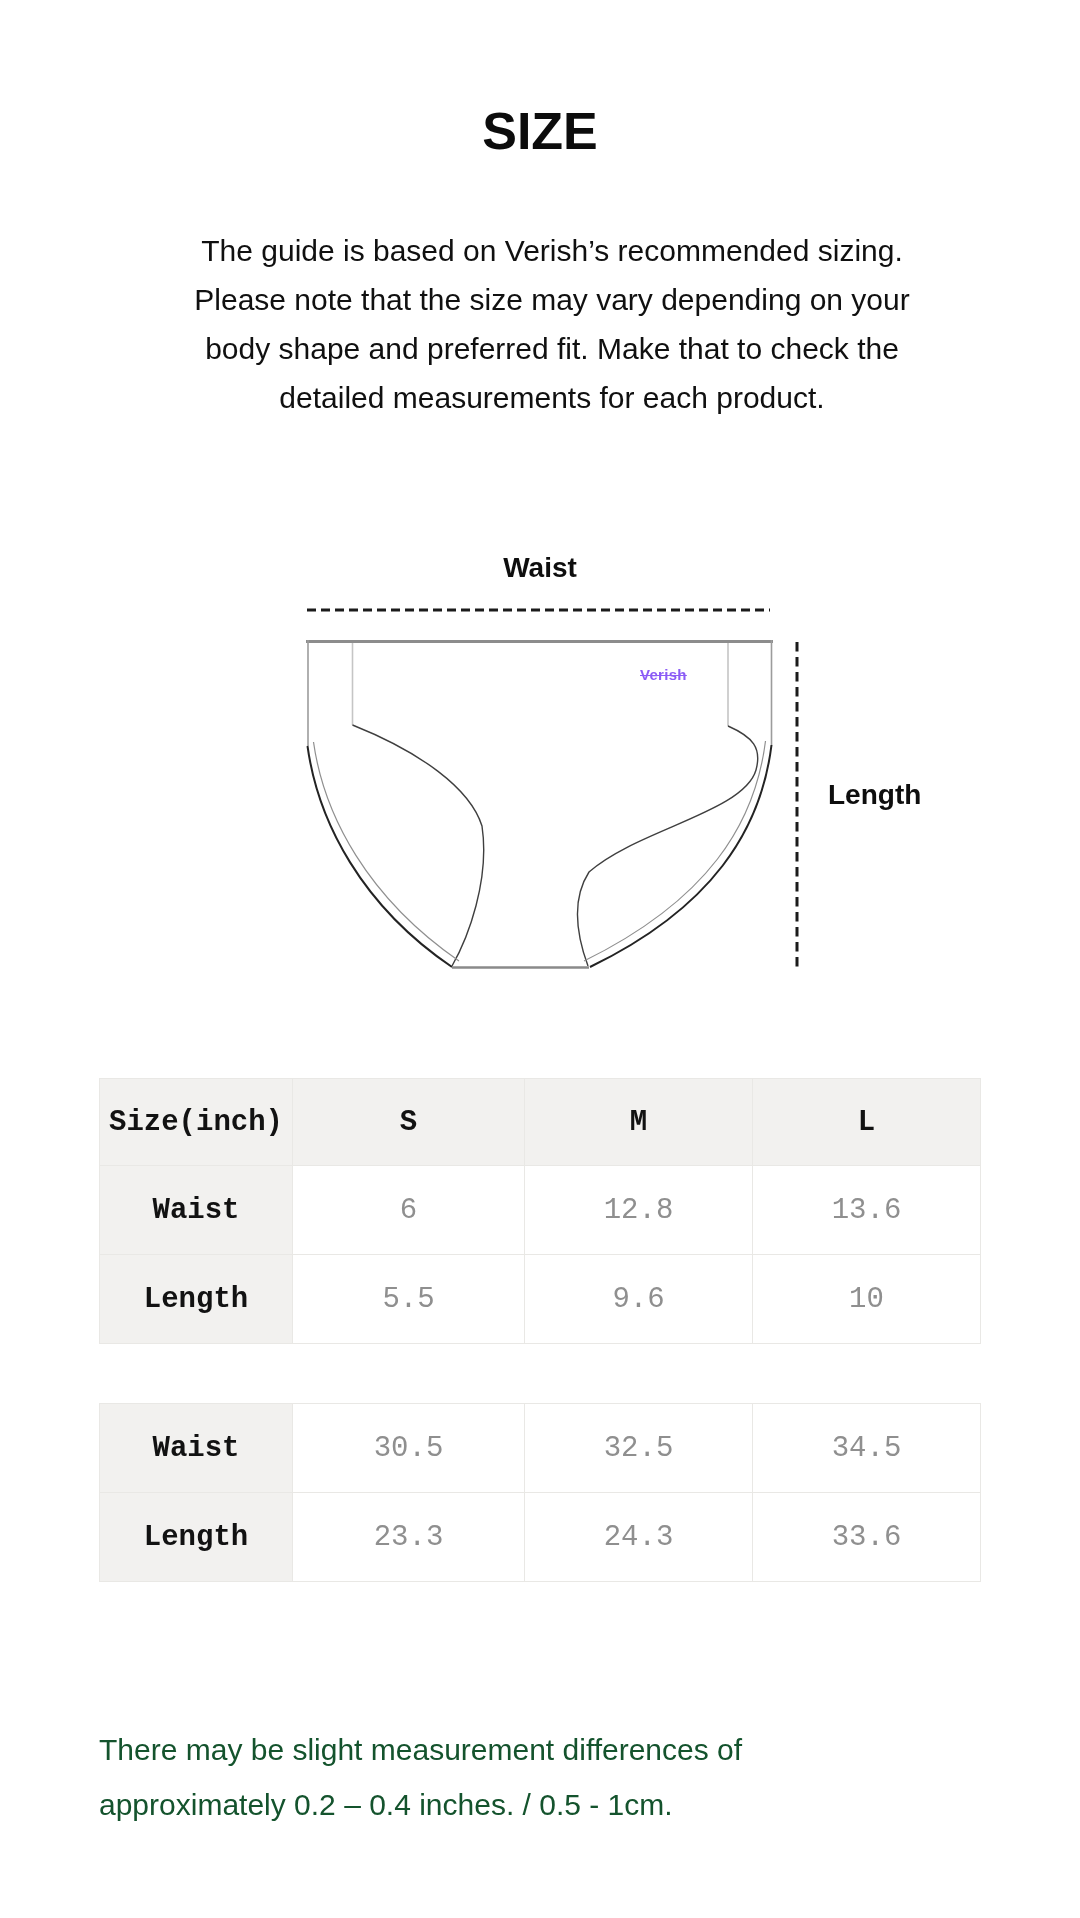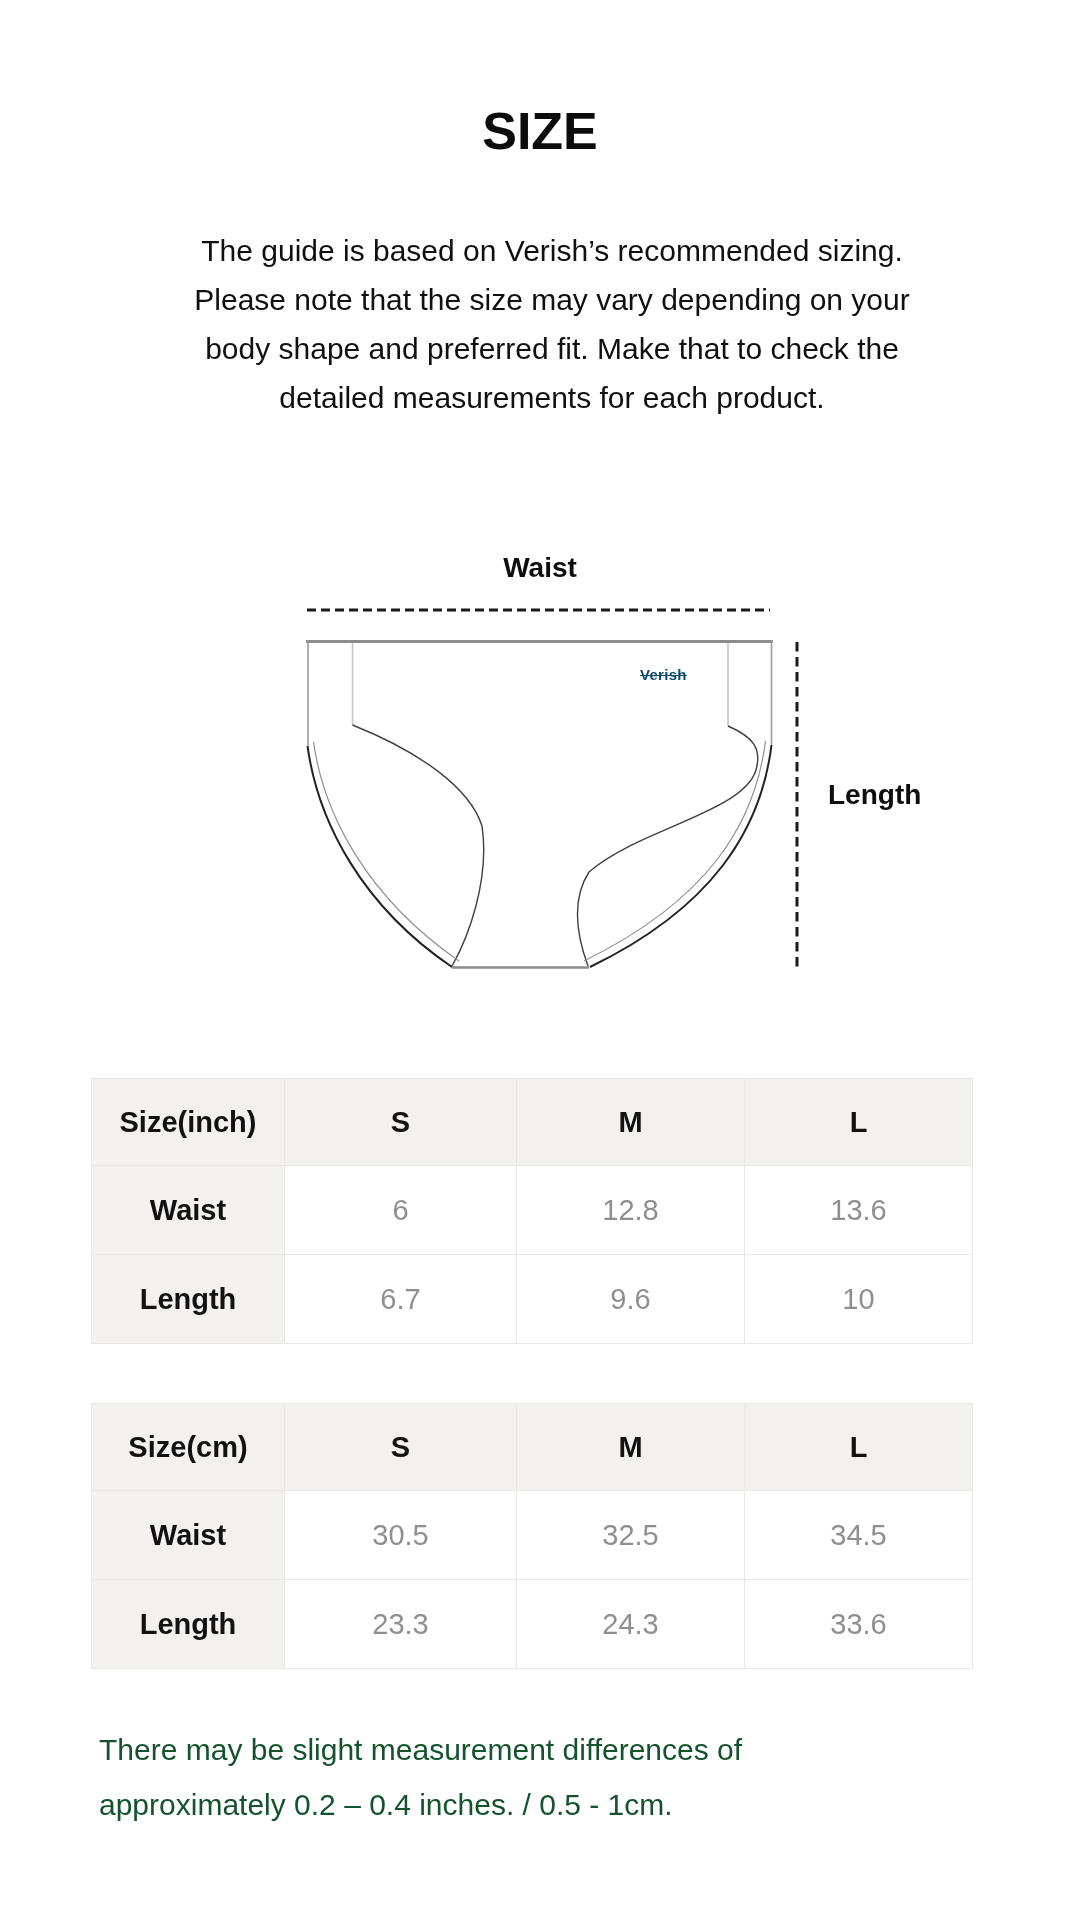--- a/index.html
+++ b/index.html
@@ -58,30 +58,31 @@
   }
 
   .diagram-svg { position: absolute; left: 280px; top: 600px; }
 
   .brand-logo {
     position: absolute;
     left: 640px; top: 666px;
     font-size: 15px;
     font-weight: 700;
     letter-spacing: 0.3px;
-    color: #0c4a6e;
+    color: #8b5cf6;
     text-decoration: line-through;
   }
 
   .size-table {
     position: absolute;
-    left: 91px;
+    left: 99px;
     width: 881px;
     border-collapse: collapse;
     table-layout: fixed;
+    font-family: Liberation Mono, monospace;
   }
   .size-table.inch { top: 1078px; }
   .size-table.cm   { top: 1403px; }
 
   .size-table th, .size-table td {
     border: 1px solid #e9e8e5;
     text-align: center;
     vertical-align: middle;
     font-size: 29px;
   }
@@ -173,41 +174,35 @@
       <th>L</th>
     </tr>
     <tr>
       <td class="row-label">Waist</td>
       <td class="value">6</td>
       <td class="value">12.8</td>
       <td class="value">13.6</td>
     </tr>
     <tr>
       <td class="row-label">Length</td>
-      <td class="value">6.7</td>
+      <td class="value">5.5</td>
       <td class="value">9.6</td>
       <td class="value">10</td>
     </tr>
   </tbody>
     </table>
 
   <table class="size-table cm">
     <colgroup>
         <col style="width:193px">
         <col style="width:232px">
         <col style="width:228px">
         <col style="width:228px">
       </colgroup>
     <tbody>
-        <tr>
-      <th>Size(cm)</th>
-      <th>S</th>
-      <th>M</th>
-      <th>L</th>
-    </tr>
     <tr>
       <td class="row-label">Waist</td>
       <td class="value">30.5</td>
       <td class="value">32.5</td>
       <td class="value">34.5</td>
     </tr>
     <tr>
       <td class="row-label">Length</td>
       <td class="value">23.3</td>
       <td class="value">24.3</td>

